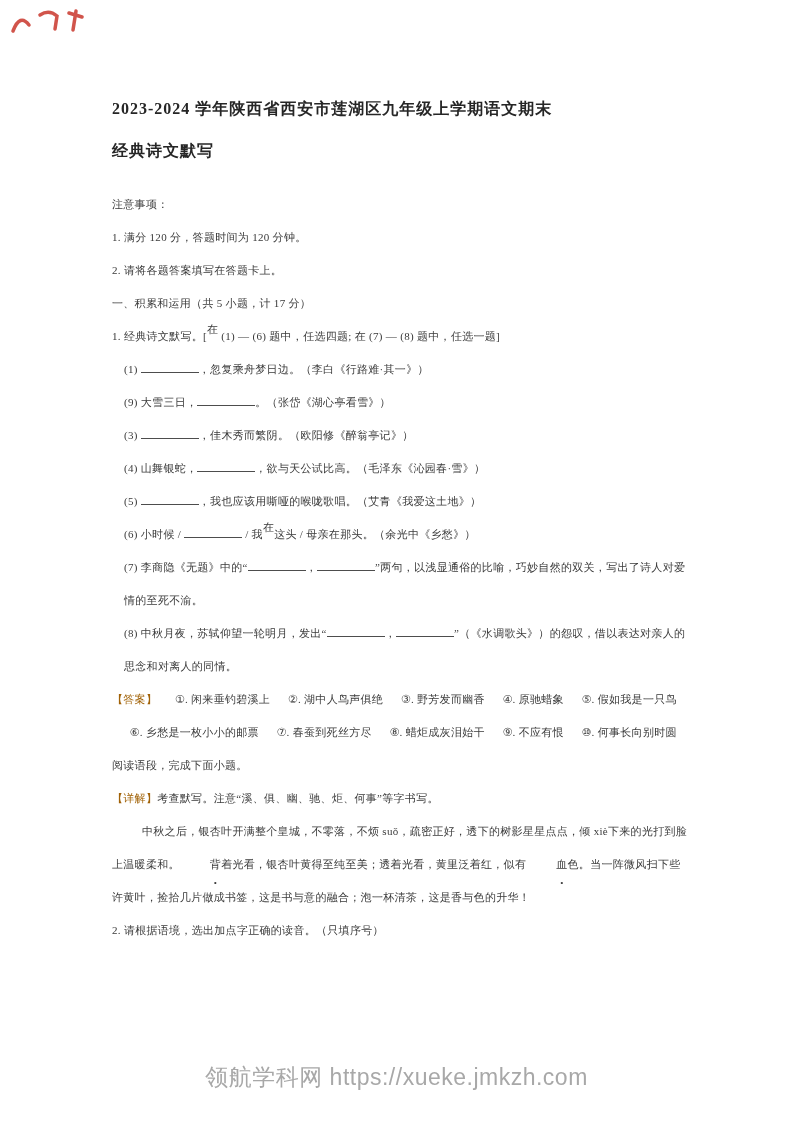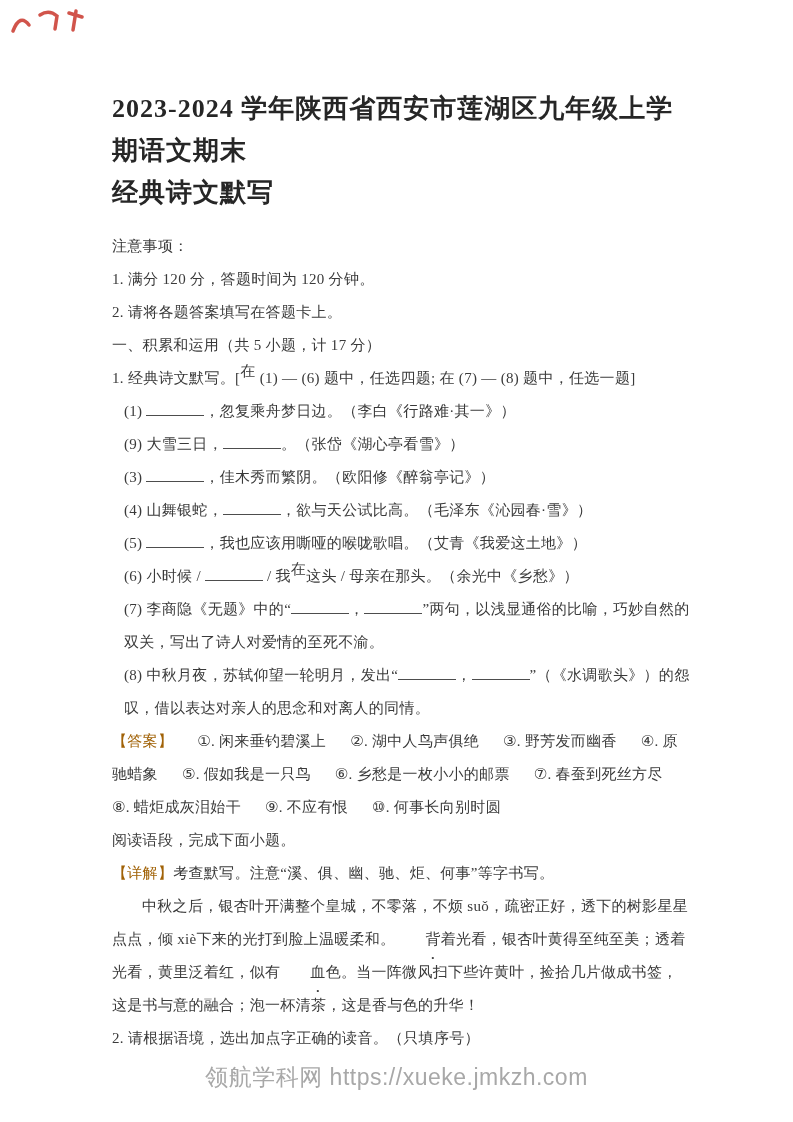--- a/index.html
+++ b/index.html
@@ -6,22 +6,22 @@
   .page{
     position:relative;
     width:793px;height:1122px;
     background:#ffffff;
     overflow:hidden;
     font-family:"Liberation Serif","DejaVu Serif","DejaVu Sans",serif;
     color:#3a3a3a;
   }
   .stamp{position:absolute;left:6px;top:4px;}
   .doc{position:absolute;left:112px;top:88px;width:578px;}
-  .title{font-size:26px;font-weight:bold;color:#262626;line-height:42px;letter-spacing:1px;margin:0 0 16px 0;}
-  .para{margin:0;font-size:15px;line-height:33px;color:#3a3a3a;letter-spacing:0.3px;}
+  .title{font-size:16px;font-weight:bold;color:#262626;line-height:42px;letter-spacing:1px;margin:0 0 16px 0;}
+  .para{margin:0;font-size:11px;line-height:33px;color:#3a3a3a;letter-spacing:0.3px;}
   .qitem{padding-left:6px;margin-left:6px;}
   .indent{text-indent:30px;}
   .ans-label{color:#a16207;}
   .blank{display:inline-block;width:58px;height:15px;border-bottom:1px solid #4d4d4d;}
   .raised{position:relative;top:-7px;}
   .dotted{position:relative;display:inline-block;}
   .dotted::after{content:"\2022";position:absolute;left:50%;transform:translateX(-50%);bottom:-7px;font-size:9px;line-height:1;color:#3a3a3a;}
   .gap{display:inline-block;width:1.6em;}
   .footer{
     position:absolute;left:0;top:1062px;width:100%;

